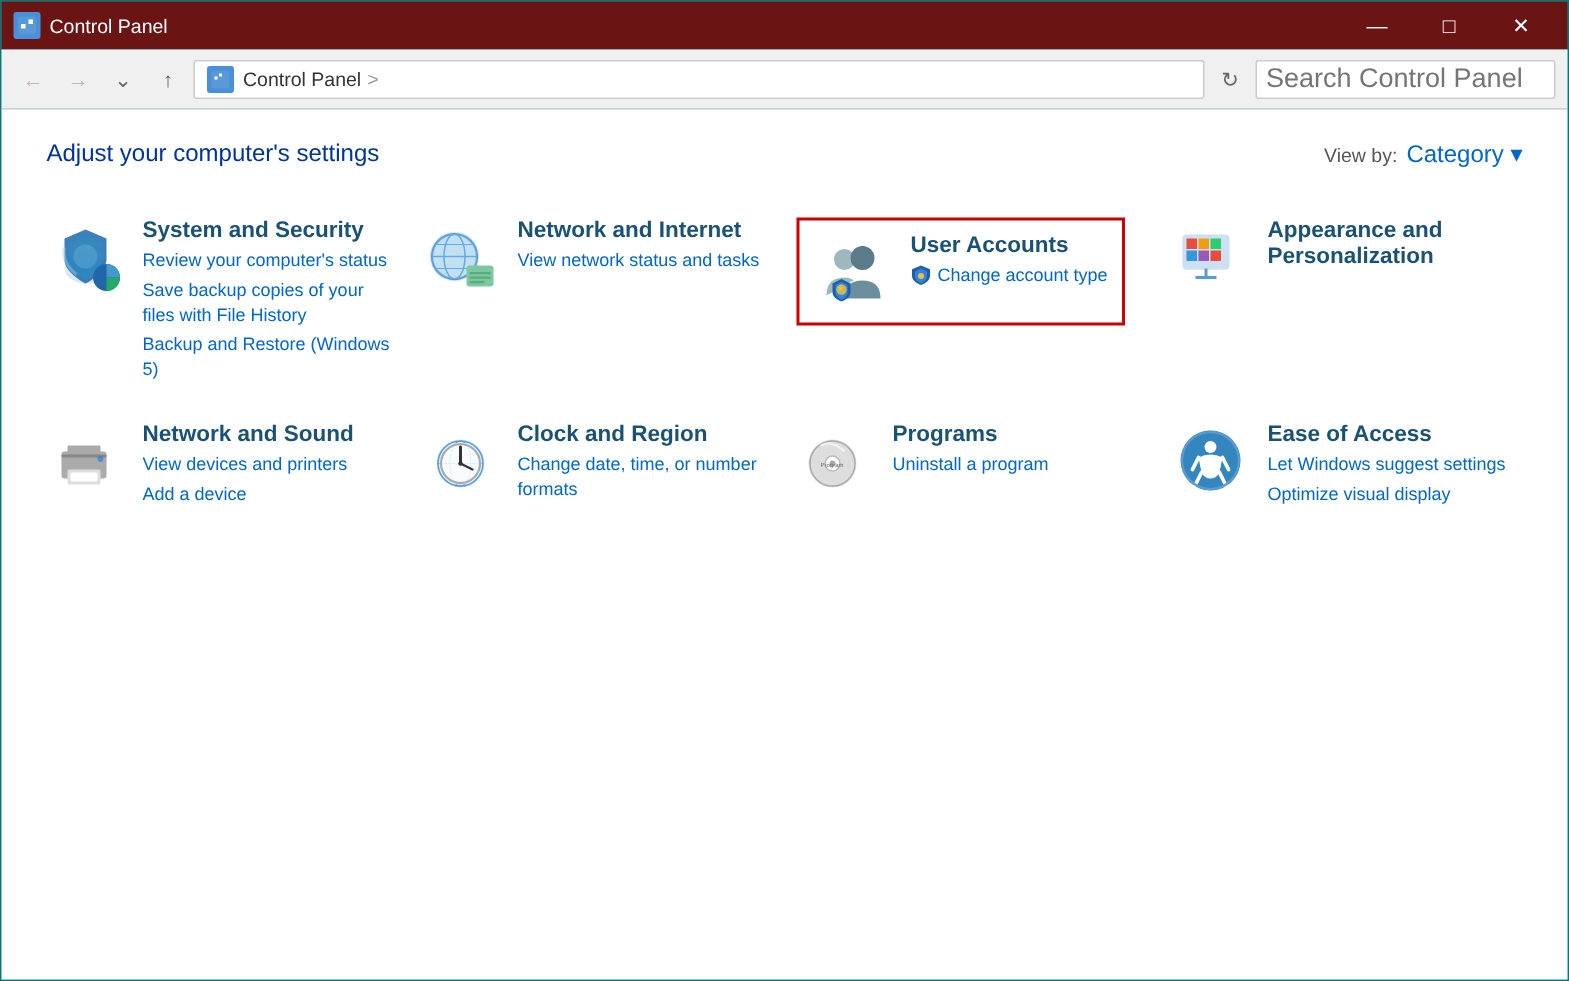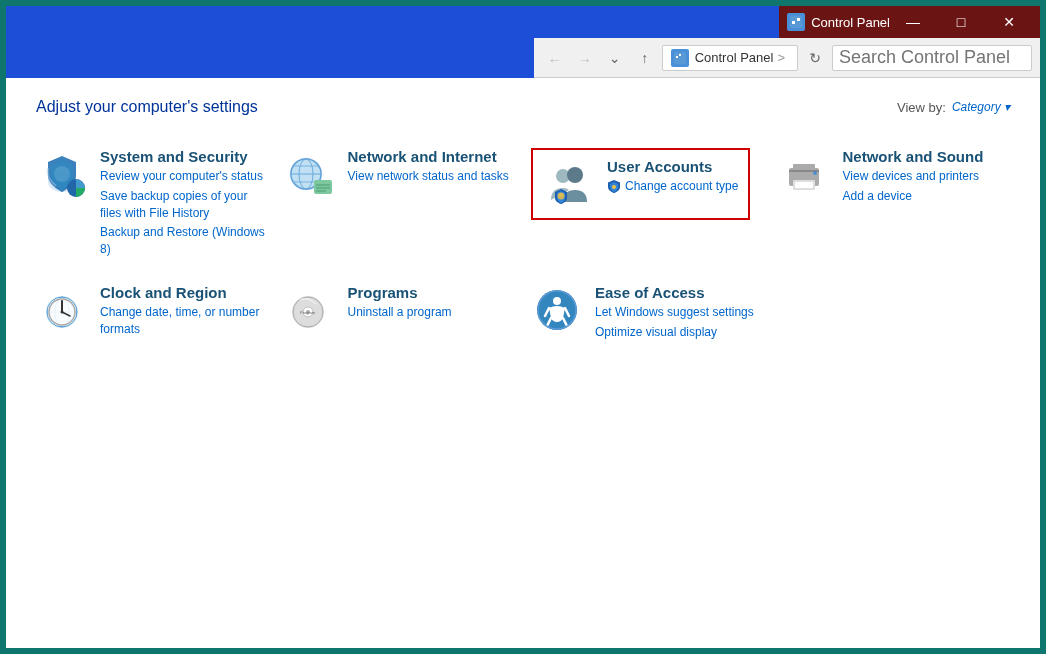--- a/index.html
+++ b/index.html
@@ -9,25 +9,24 @@
       display: flex;
       align-items: center;
       justify-content: center;
       width: 1046px;
       height: 654px;
       overflow: hidden;
     }
     .window {
       width: 1046px;
       height: 654px;
-      background: #1d4ed8;
-      border: 6px solid #0f766e;
+      background: #0ea5e9;
+      border: 1px solid #0f766e;
       display: flex;
       flex-direction: column;
-      align-items: flex-end;
     }
     
     .title-bar {
       background: #6b1414;
       height: 32px;
       display: flex;
       align-items: center;
       padding: 0 8px;
       flex-shrink: 0;
     }
@@ -177,22 +176,21 @@
       display: flex;
       align-items: center;
       gap: 6px;
       font-size: 13px;
       color: #555;
       margin-left: 20px;
     }
     .view-by-link {
       color: #0066cc;
       cursor: pointer;
-      font-size: 12px;
-      font-style: italic;
+      font-size: 16px;
     }
     
     .items-grid {
       display: grid;
       grid-template-columns: 1fr 1fr 1fr 1fr;
       gap: 16px;
       row-gap: 10px;
     }
     .item-group {
       display: flex;
@@ -306,21 +304,21 @@
 
             <circle cx="38" cy="38" r="9" fill="#2266aa"></circle>
             <path d="M38 38 L38 29 A9 9 0 0 1 47 38 Z" fill="#4499cc"></path>
             <path d="M38 38 L47 38 A9 9 0 0 1 38 47 Z" fill="#22aa66"></path>
           </svg>
         </div>
         <div class="item-text">
           <span class="item-title">System and Security</span>
           <span class="item-link">Review your computer's status</span>
           <span class="item-link">Save backup copies of your files with File History</span>
-          <span class="item-link">Backup and Restore (Windows 8)</span>
+          <span class="item-link">Backup and Restore (Windows 5)</span>
         </div>
       </div>
 
       <div class="item-group">
         <div class="item-icon network-icon">
           <svg width="48" height="48" viewBox="0 0 48 48">
 
             <circle cx="20" cy="24" r="16" fill="#4a90d9" opacity="0.2" stroke="#4a90d9" stroke-width="1"></circle>
             <circle cx="20" cy="24" r="15" fill="none" stroke="#5b9bd5" stroke-width="1.5"></circle>
             <ellipse cx="20" cy="24" rx="7" ry="15" fill="none" stroke="#5b9bd5" stroke-width="1"></ellipse>
@@ -366,20 +364,41 @@
                 <path d="M7 1 L13 3.5 L13 8 C13 12 7 14 7 14 C7 14 1 12 1 8 L1 3.5 Z" fill="#1a5fb4"></path>
                 <path d="M7 3 L11 5 L11 8.5 C11 11 7 13 7 13 C7 13 3 11 3 8.5 L3 5 Z" fill="#3584d4"></path>
                 <circle cx="7" cy="8" r="2" fill="#f0c040"></circle>
               </svg>
               <span class="item-link">Change account type</span>
             </span>
           </div>
         </div>
       </div>
 
+      <div class="item-group">
+        <div class="item-icon appearance-icon">
+          <svg width="48" height="48" viewBox="0 0 48 48">
+
+            <rect x="6" y="10" width="30" height="22" rx="2" fill="#5b9bd5" opacity="0.3" stroke="#5b9bd5" stroke-width="1.5"></rect>
+
+            <rect x="8" y="12" width="7" height="7" fill="#e74c3c"></rect>
+            <rect x="16" y="12" width="7" height="7" fill="#f39c12"></rect>
+            <rect x="24" y="12" width="7" height="7" fill="#2ecc71"></rect>
+            <rect x="8" y="20" width="7" height="7" fill="#3498db"></rect>
+            <rect x="16" y="20" width="7" height="7" fill="#9b59b6"></rect>
+            <rect x="24" y="20" width="7" height="7" fill="#e74c3c"></rect>
+
+            <line x1="21" y1="32" x2="21" y2="38" stroke="#5b9bd5" stroke-width="2"></line>
+            <line x1="14" y1="38" x2="28" y2="38" stroke="#5b9bd5" stroke-width="2"></line>
+          </svg>
+        </div>
+        <div class="item-text">
+          <span class="item-title">Appearance and Personalization</span>
+        </div>
+      </div>
 
       <div class="item-group">
         <div class="item-icon hardware-icon">
           <svg width="48" height="48" viewBox="0 0 48 48">
 
             <rect x="8" y="18" width="30" height="18" rx="2" fill="#888" opacity="0.7"></rect>
             <rect x="12" y="14" width="22" height="8" rx="1" fill="#aaa"></rect>
             <rect x="12" y="30" width="22" height="10" rx="1" fill="#ddd"></rect>
             <rect x="14" y="32" width="18" height="6" rx="1" fill="white"></rect>
             <circle cx="34" cy="23" r="2" fill="#4a90d9"></circle>

